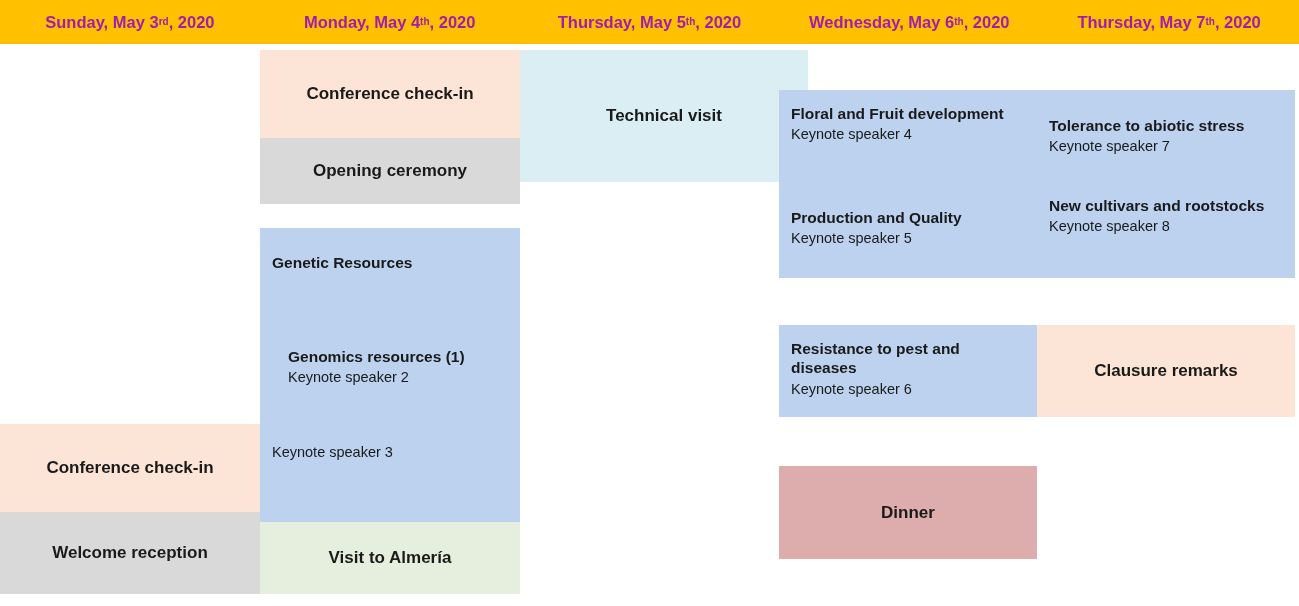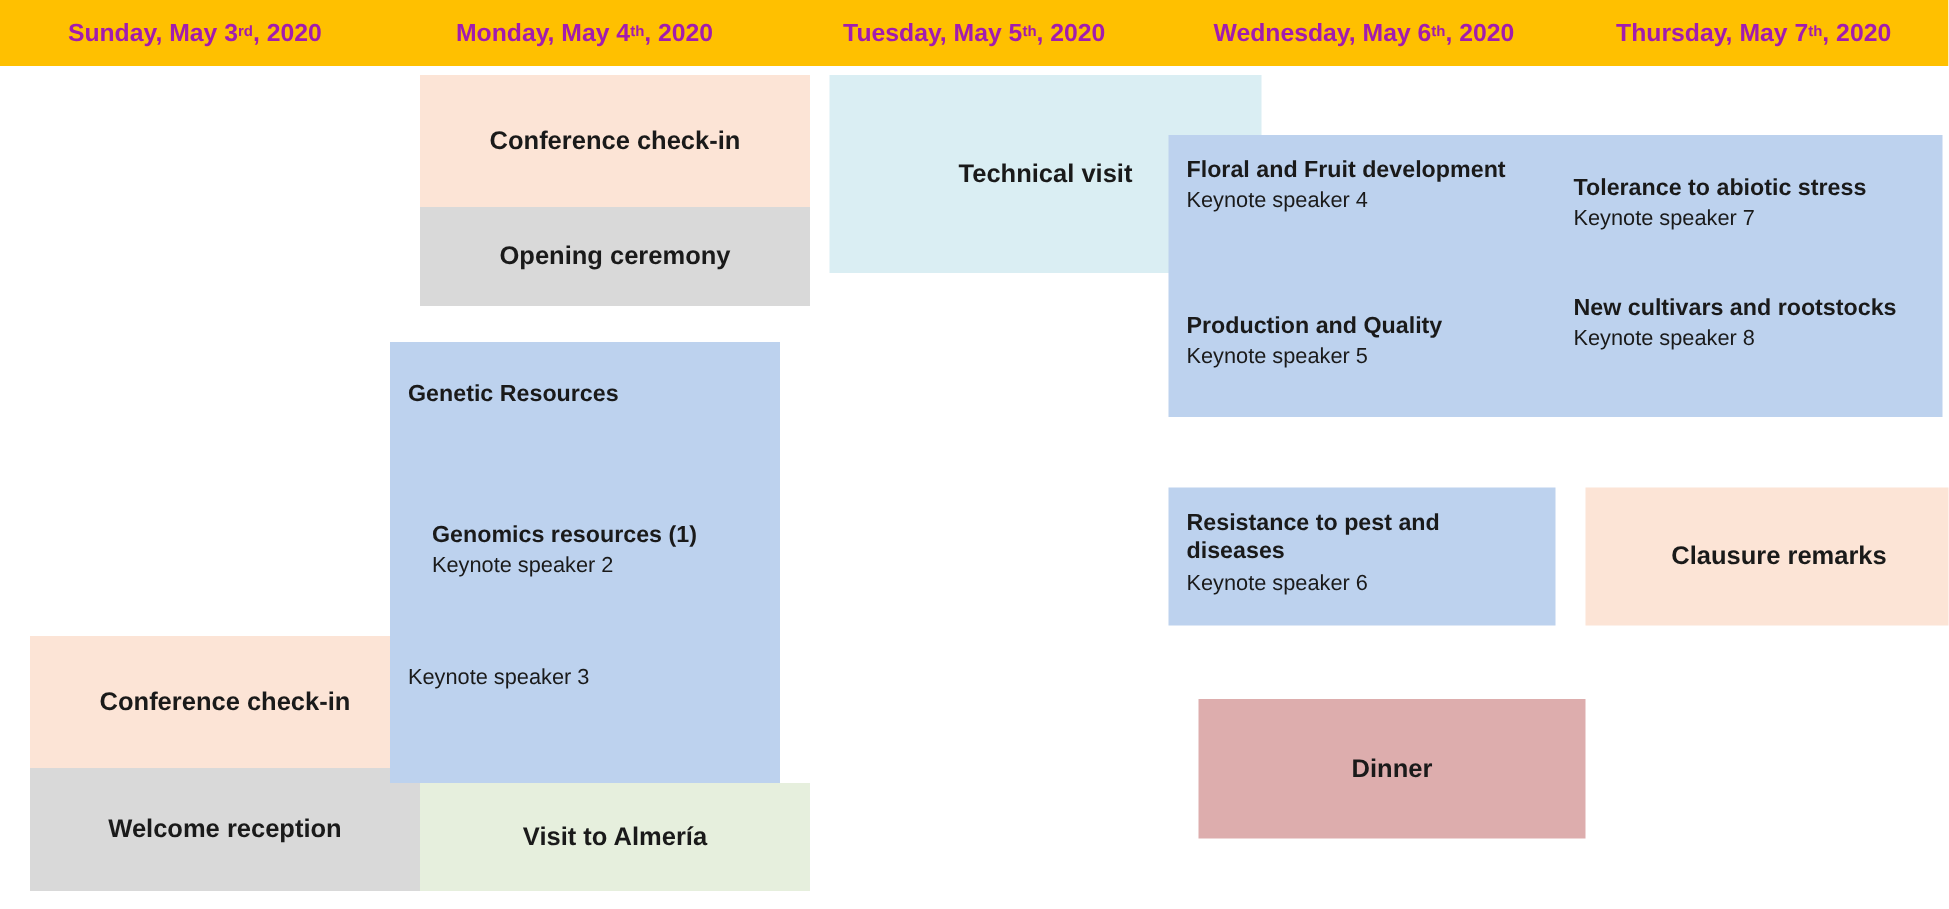--- a/index.html
+++ b/index.html
@@ -48,21 +48,20 @@
     position: absolute;
     box-sizing: border-box;
     padding: 10px 12px;
     overflow: hidden;
   }
   .block.center {
     display: flex;
     align-items: center;
     justify-content: center;
     text-align: center;
-    margin-left: 20px;
   }
   .block-title {
     font-size: 17px;
     font-weight: bold;
     line-height: 1.25;
     color: #1a1a1a;
   }
   .block-title.small {
     font-size: 15.5px;
   }
@@ -93,21 +92,21 @@
       <span>Sunday, May 3</span>
         <sup>rd</sup>
         <span>, 2020</span>
     </div>
     <div class="day-head">
       <span>Monday, May 4</span>
         <sup>th</sup>
         <span>, 2020</span>
     </div>
     <div class="day-head">
-      <span>Tuesday, May 5</span>
+      <span>Thursday, May 5</span>
         <sup>th</sup>
         <span>, 2020</span>
     </div>
     <div class="day-head">
       <span>Wednesday, May 6</span>
         <sup>th</sup>
         <span>, 2020</span>
     </div>
     <div class="day-head">
       <span>Thursday, May 7</span>
@@ -140,21 +139,21 @@
     </div>
     <div class="session" style="left:0px; top:213px; width:260px; padding:0 12px;">
       <div class="block-sub">Keynote speaker 3</div>
     </div>
   </div>
 
   <div class="block center" style="left:260px; top:522px; width:260px; height:72px; background:#e6efdd;">
     <div class="block-title">Visit to Almería</div>
   </div>
 
-  <div class="block center" style="left:533px; top:50px; width:288px; height:132px; background:#daeef3;">
+  <div class="block center" style="left:520px; top:50px; width:288px; height:132px; background:#daeef3;">
     <div class="block-title">Technical visit</div>
   </div>
 
   <div class="sessions-wrap" style="left:779px; top:90px; width:516px; height:188px; background:#bdd2ee;">
     <div class="session" style="left:0px; top:14px; width:258px; padding:0 12px;">
       <div class="block-title small">Floral and Fruit development</div>
       <div class="block-sub">Keynote speaker 4</div>
     </div>
     <div class="session" style="left:258px; top:26px; width:258px; padding:0 12px;">
       <div class="block-title small">Tolerance to abiotic stress</div>

